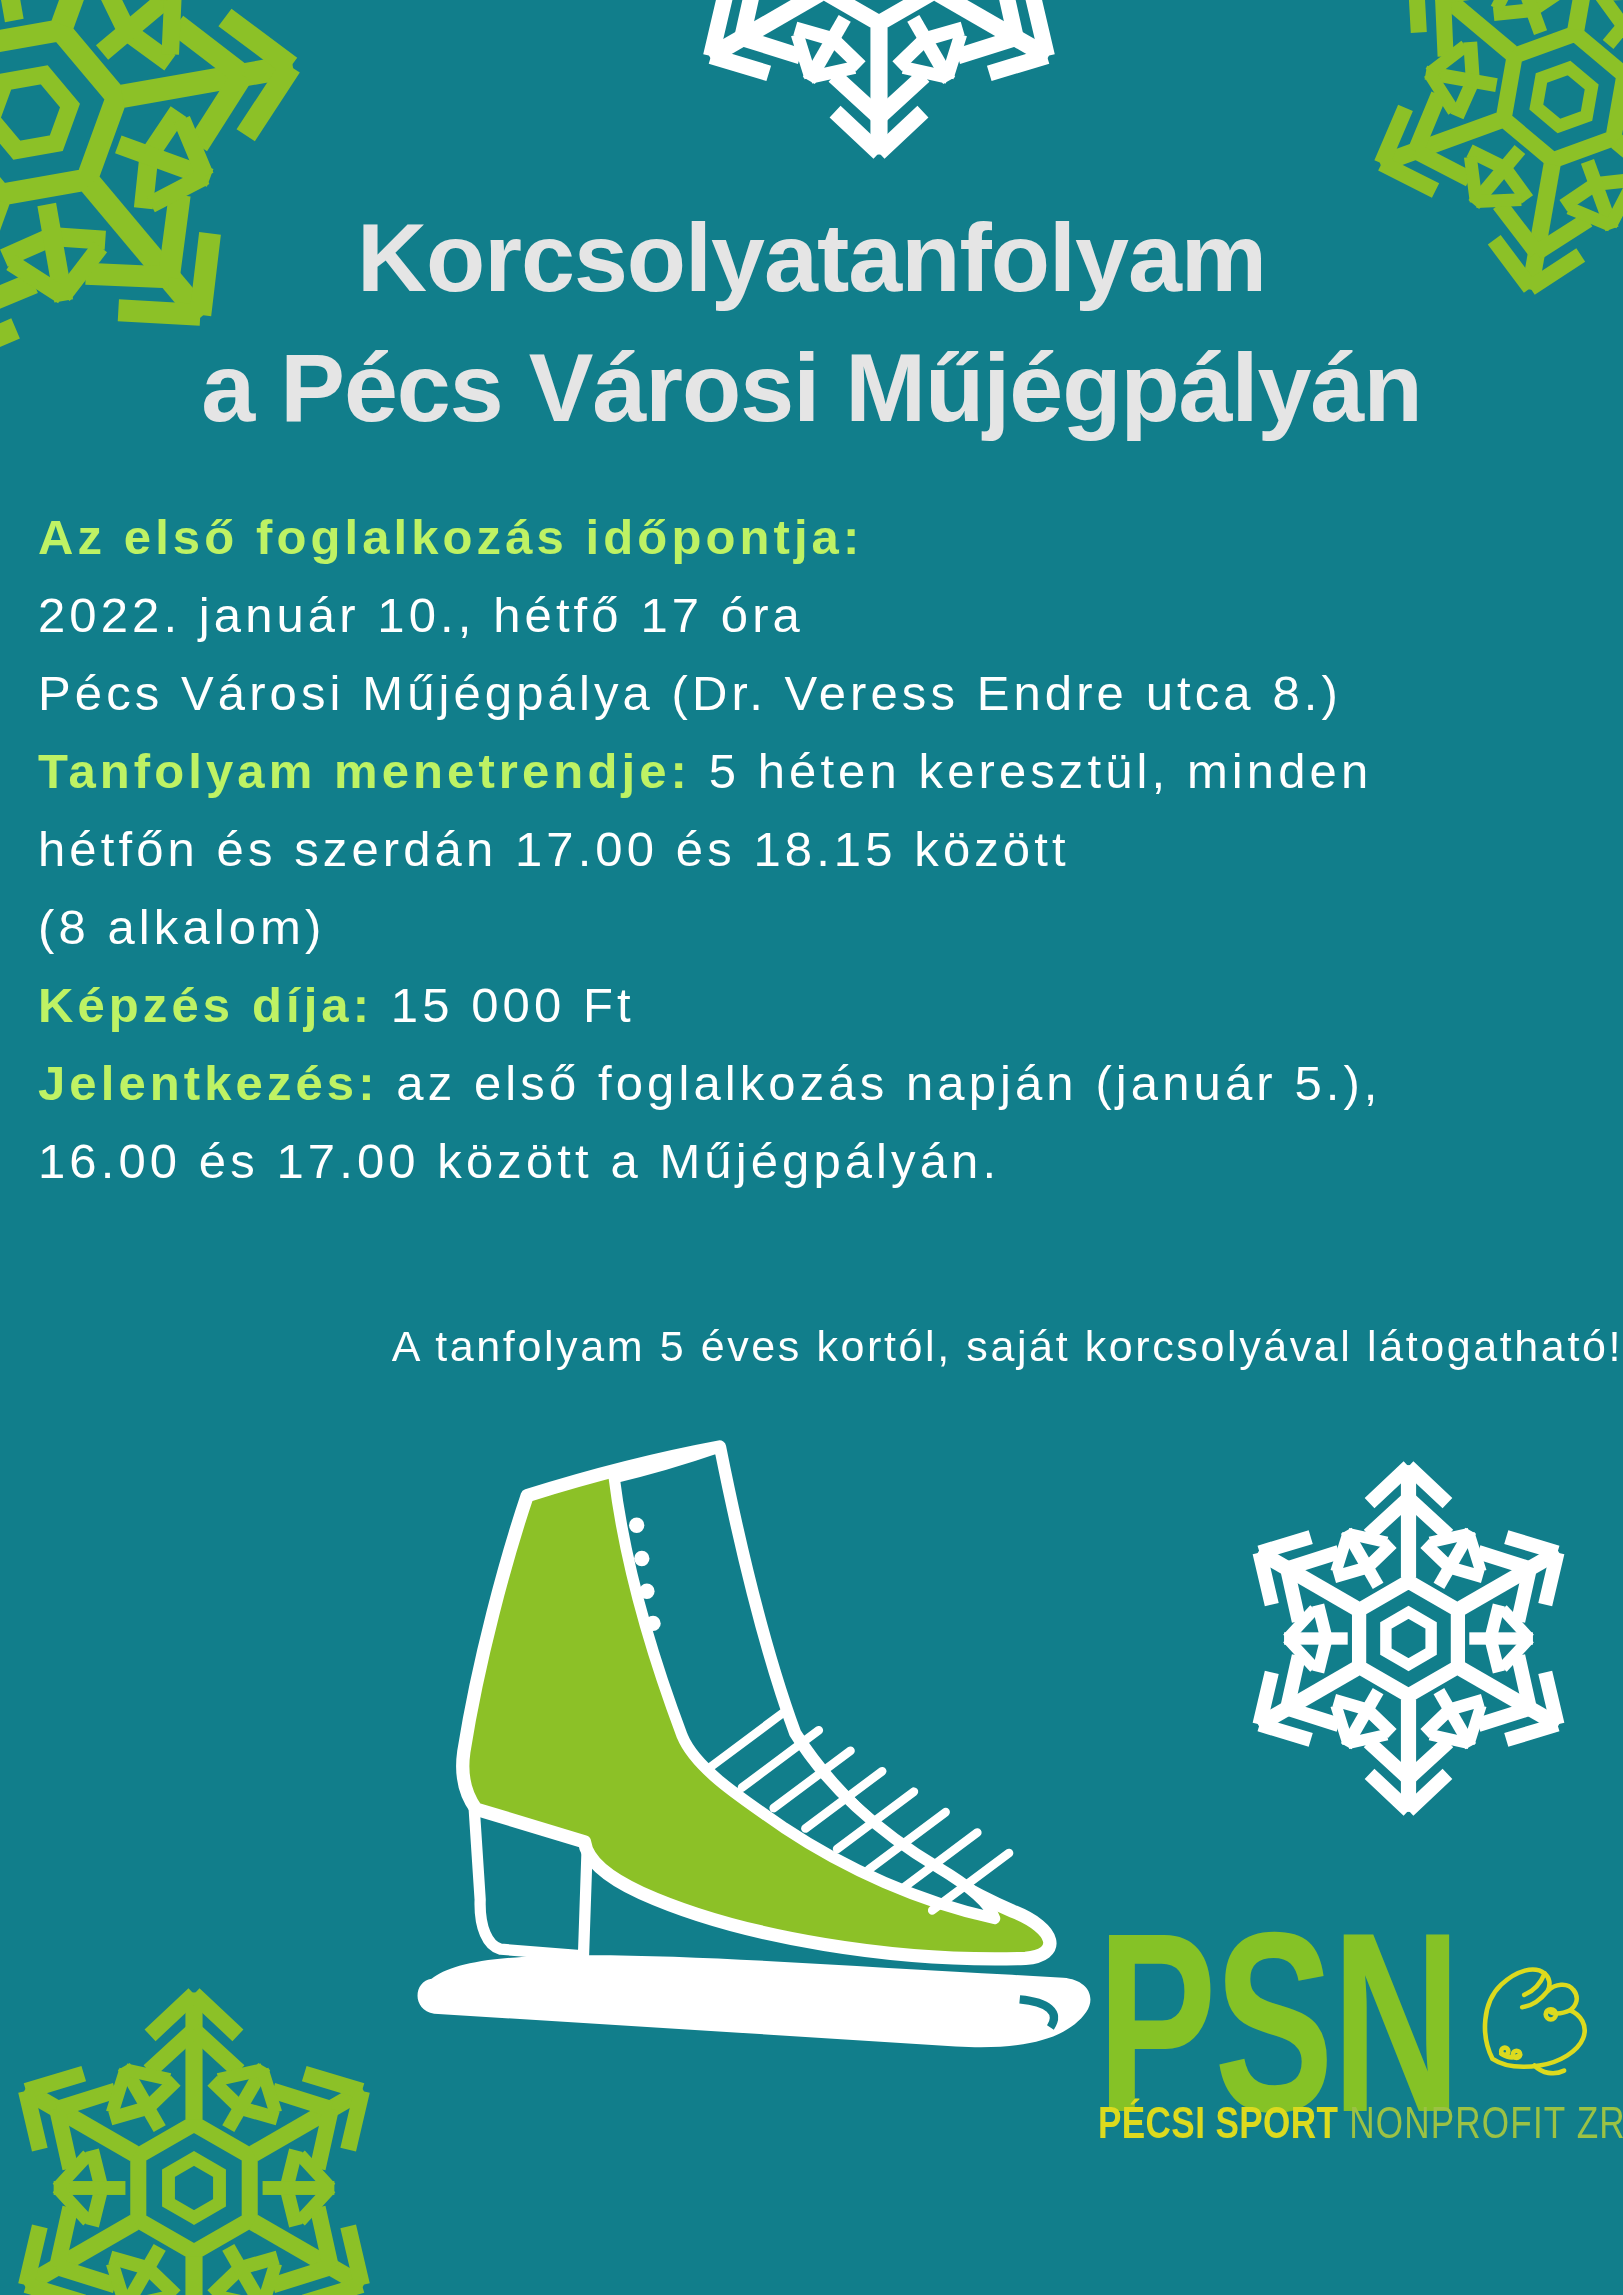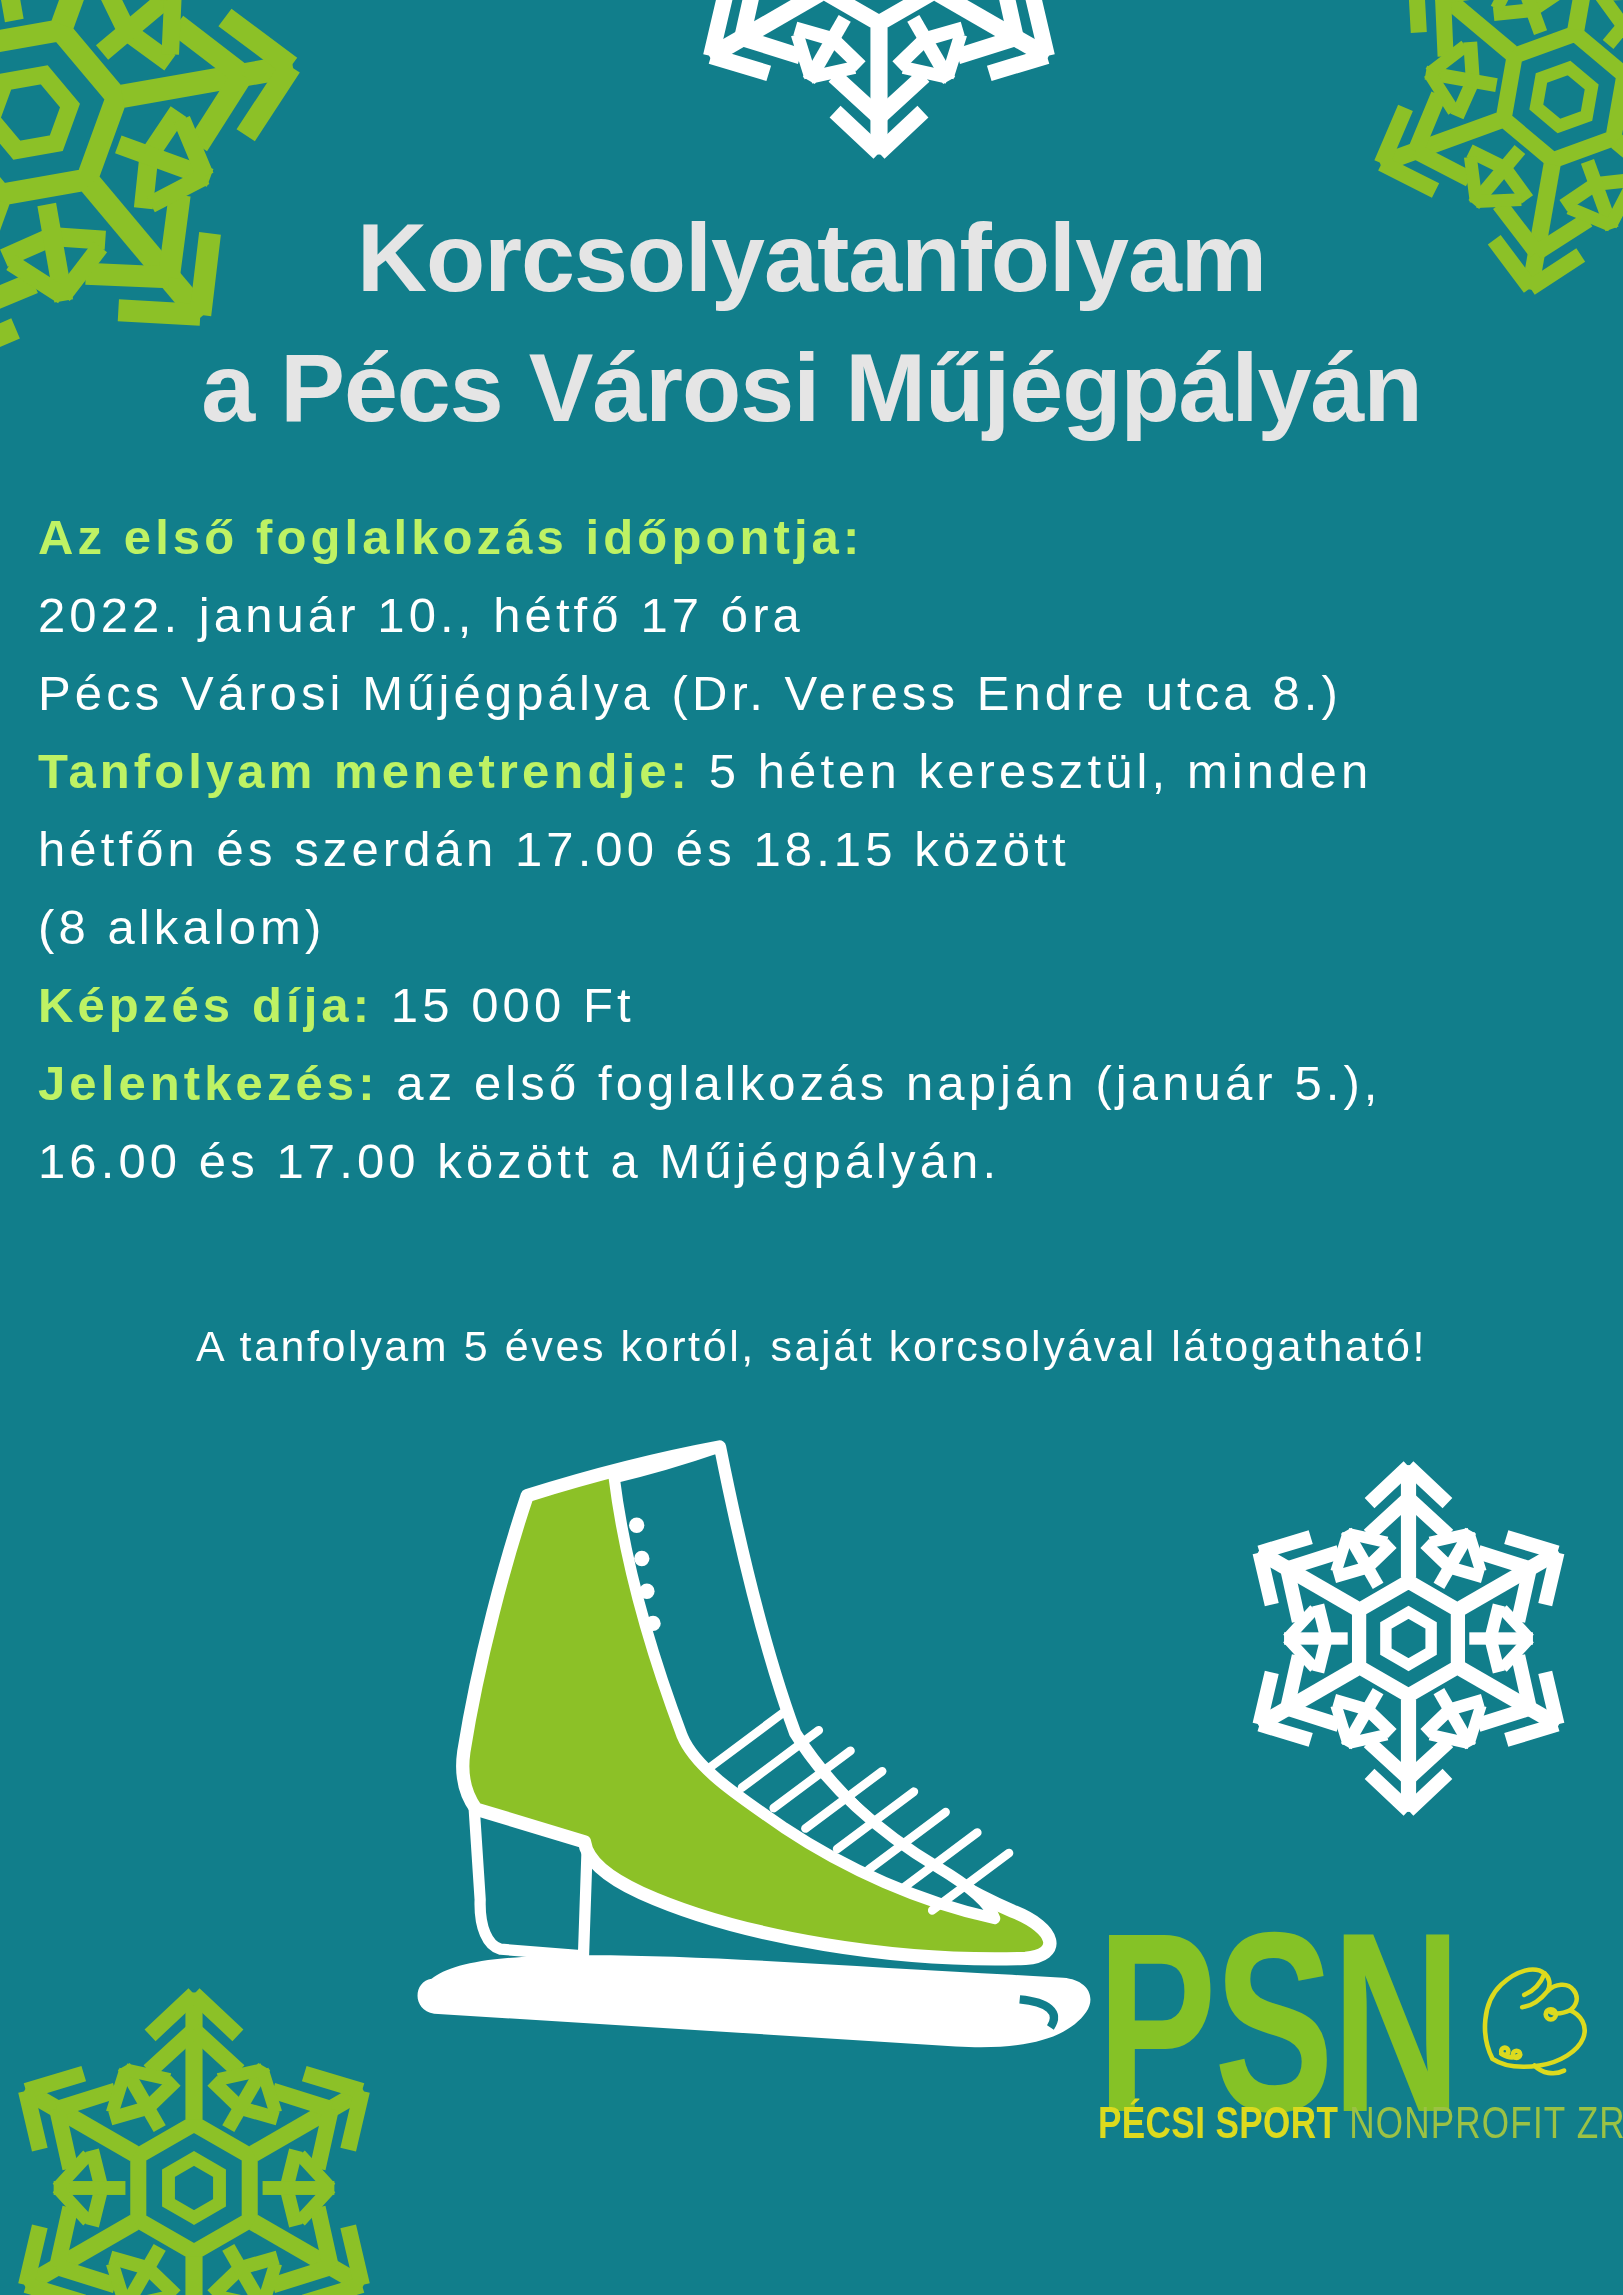--- a/index.html
+++ b/index.html
@@ -21,21 +21,21 @@
   }
   
   .bodytext{
     position:absolute;left:38px;top:498px;width:1564px;
     font-size:49px;line-height:78px;color:#FFFFFF;
     letter-spacing:4.1px;white-space:nowrap;font-weight:normal;
   }
   .bodytext .lbl{color:#bef264;font-weight:bold;}
   
   .note{
-    position:absolute;left:0;right:0;top:1322px;text-align:center;
+    position:absolute;left:0;right:0;top:1322px;text-align:right;
     color:#FFFFFF;font-size:43px;letter-spacing:2.6px;white-space:nowrap;
   }
   
   .skate{position:absolute;left:383px;top:1406px;width:716px;height:665px;}
   
   .logo{position:absolute;left:1097px;top:1894px;width:527px;height:286px;}
   .logo .psn{
     position:absolute;left:0;top:0;
     font-size:256px;line-height:1;font-weight:bold;color:#85C226;
     letter-spacing:-3.1px;transform:scaleX(0.70);transform-origin:left top;

